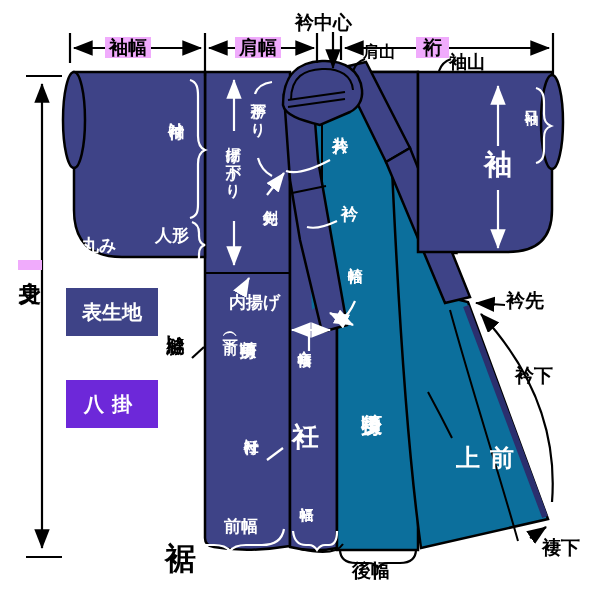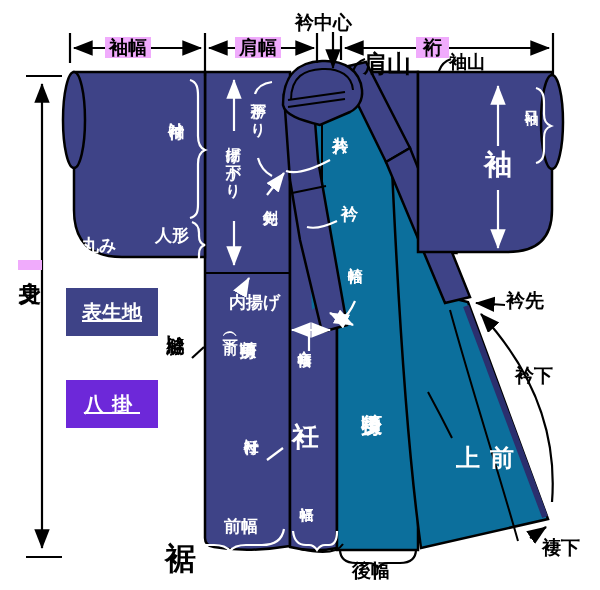--- a/index.html
+++ b/index.html
@@ -5,21 +5,21 @@
   html,body{margin:0;padding:0;background:#ffffff;}
   #stage{position:relative;width:600px;height:590px;background:#ffffff;overflow:hidden;
          font-family:"DejaVu Sans",sans-serif;}
   #stage svg{position:absolute;left:0;top:0;}
   .lbl{position:absolute;color:#000;white-space:nowrap;line-height:1.08;
        font-family:"DejaVu Sans",sans-serif;font-weight:600;}
   .w{color:#fff;}
   .v{writing-mode:vertical-rl;text-orientation:upright;letter-spacing:1px;}
   .bg{background:#f0abfc;padding:0 4px;}
   .legend-box{position:absolute;display:flex;align-items:center;justify-content:center;
-              color:#fff;font-weight:600;text-decoration:underline;}
+              color:#fff;font-weight:600;}
 </style>
 </head>
 <body>
 
 <div id="stage">
 
 <svg width="600" height="590" viewBox="0 0 600 590">
   <defs>
     <marker id="ab" markerWidth="10" markerHeight="8" refX="8.5" refY="3.5" orient="auto-start-reverse">
       <path d="M0,0 L9,3.5 L0,7 Z" fill="#000"></path>
@@ -108,21 +108,21 @@
     <line x1="267" y1="460" x2="283" y2="448"></line>
     <path d="M177,529 C179,541 187,545 199,545 L214,545 C222,545 227,547 230,551 C233,547 238,545 246,545 L262,545 C274,545 282,541 284,529"></path>
     <path d="M293,531 C294,541 299,545 306,545 L309,545 C313,545 315,547 317,550 C319,547 321,545 325,545 L329,545 C334,545 337,541 337,531"></path>
   </g>
 </svg>
 
 <div class="lbl" style="left:295px;top:12px;font-size:19px">衿中心</div>
 <div class="lbl bg" style="left:105px;top:37px;font-size:19px">袖幅</div>
 <div class="lbl bg" style="left:235px;top:37px;font-size:19px">肩幅</div>
 <div class="lbl bg" style="left:416px;top:37px;font-size:19px;padding:0 7px">裄</div>
-<div class="lbl" style="left:363px;top:52px;font-size:24px">肩山</div>
+<div class="lbl" style="left:363px;top:43px;font-size:16px">肩山</div>
 <div class="lbl" style="left:449px;top:52px;font-size:18px">袖山</div>
 <div class="lbl v bg" style="left:18px;top:260px;font-size:22px;padding:4px 0">身丈</div>
 <div class="lbl v" style="left:166px;top:322px;font-size:18px">脇縫い</div>
 <div class="lbl" style="left:506px;top:290px;font-size:19px">衿先</div>
 <div class="lbl" style="left:515px;top:365px;font-size:19px">衿下</div>
 <div class="lbl" style="left:542px;top:537px;font-size:19px">褄下</div>
 <div class="lbl" style="left:352px;top:560px;font-size:19px">後幅</div>
 <div class="lbl" style="left:165px;top:542px;font-size:31px">裾</div>
 
 <div class="lbl w v" style="left:168px;top:110px;font-size:16px">袖付け</div>

